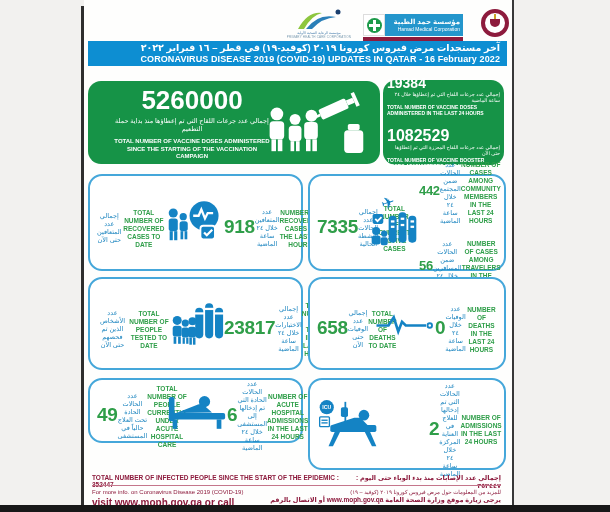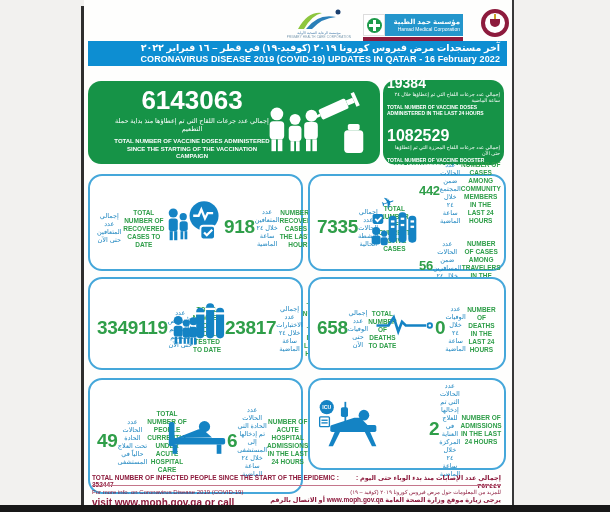--- a/index.html
+++ b/index.html
@@ -110,21 +110,21 @@
         </div>
     </div>
 
     <div class="title-bar">
       <div class="ar" dir="rtl">آخر مستجدات مرض فيروس كورونا ٢٠١٩ (كوفيد-١٩) في قطر – ١٦ فبراير ٢٠٢٢</div>
       <div class="en">CORONAVIRUS DISEASE 2019 (COVID-19) UPDATES IN QATAR - 16 February 2022</div>
     </div>
 
     <div class="gpanel gp-left">
       <div class="col">
-        <div class="big">6143063</div>
+        <div class="big">5260000</div>
         <div class="ar" dir="rtl">إجمالي عدد جرعات اللقاح التي تم إعطاؤها منذ بداية حملة التطعيم</div>
         <div class="en">TOTAL NUMBER OF VACCINE DOSES ADMINISTERED SINCE THE STARTING OF THE VACCINATION CAMPAIGN</div>
       </div>
       <div class="icon">
         <svg width="100" height="64" viewBox="0 0 110 70" fill="currentColor">
           <circle cx="12" cy="25" r="7"></circle>
             <rect x="4" y="33" width="16" height="20" rx="4"></rect>
           <rect x="6" y="53" width="5" height="13"></rect>
             <rect x="13" y="53" width="5" height="13"></rect>
           <circle cx="32" cy="31" r="6"></circle>
@@ -219,21 +219,20 @@
         <div class="stat">
           <div class="val small">56</div>
           <div class="ar" dir="rtl">عدد الحالات ضمن المسافرين خلال ٢٤ ساعة الماضية</div>
           <div class="en">NUMBER OF CASES AMONG TRAVELERS IN THE LAST 24 HOURS</div>
         </div>
       </div>
     </div>
 
     <div class="card" style="left:4px;top:277px;width:215px;height:93px">
       <div class="stat" style="width:74px">
-        <div class="val">3349119</div>
         <div class="ar" dir="rtl">عدد الأشخاص الذين تم فحصهم حتى الآن</div>
         <div class="en">TOTAL NUMBER OF PEOPLE TESTED TO DATE</div>
       </div>
       <div class="icon-wrap" style="width:54px">
         <svg width="54" height="48" viewBox="0 0 60 52" fill="currentColor">
           <rect x="28" y="8" width="9" height="34" rx="4.5"></rect>
             <rect x="39" y="3" width="9" height="39" rx="4.5"></rect>
             <rect x="50" y="8" width="9" height="34" rx="4.5"></rect>
           <rect x="27" y="13" width="11" height="2.5" fill="#fff"></rect>
             <rect x="38" y="8" width="11" height="2.5" fill="#fff"></rect>
@@ -271,21 +270,21 @@
           <circle cx="73" cy="17" r="3" stroke-width="2.5" fill="#fff"></circle>
         </svg>
       </div>
       <div class="stat" style="width:64px">
         <div class="val">0</div>
         <div class="ar" dir="rtl">عدد الوفيات خلال ٢٤ ساعة الماضية</div>
         <div class="en">NUMBER OF DEATHS IN THE LAST 24 HOURS</div>
       </div>
     </div>
 
-    <div class="card" style="left:4px;top:378px;width:215px;height:116px">
+    <div class="card" style="left:4px;top:378px;width:215px;height:65px">
       <div class="stat" style="width:70px">
         <div class="val">49</div>
         <div class="ar" dir="rtl">عدد الحالات الحادة تحت العلاج حالياً في المستشفى</div>
         <div class="en">TOTAL NUMBER OF PEOPLE CURRENTLY UNDER ACUTE HOSPITAL CARE</div>
       </div>
       <div class="icon-wrap" style="width:60px">
         <svg width="60" height="42" viewBox="0 0 64 44" fill="currentColor">
           <rect x="2" y="7" width="6" height="26" rx="2"></rect>
           <circle cx="40" cy="12" r="6"></circle>
           <path d="M10 24 L33 15 q4 -1.5 7 1.5 l8 7 z"></path>

